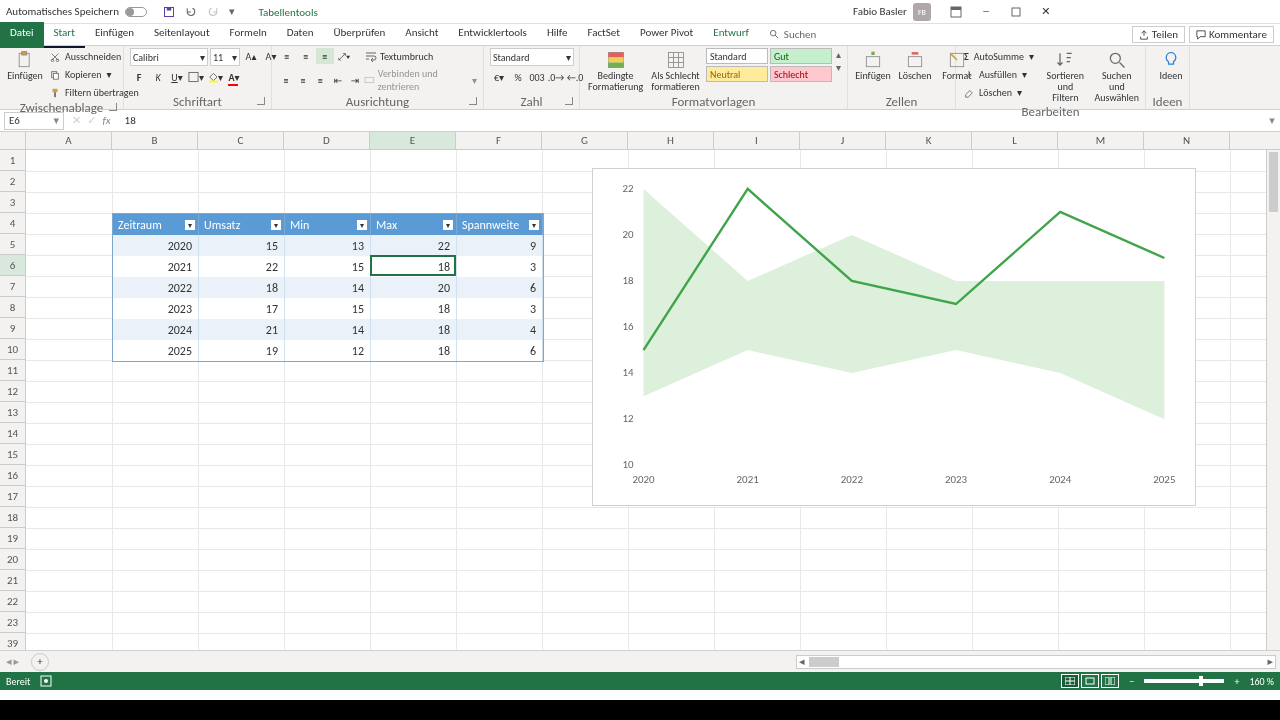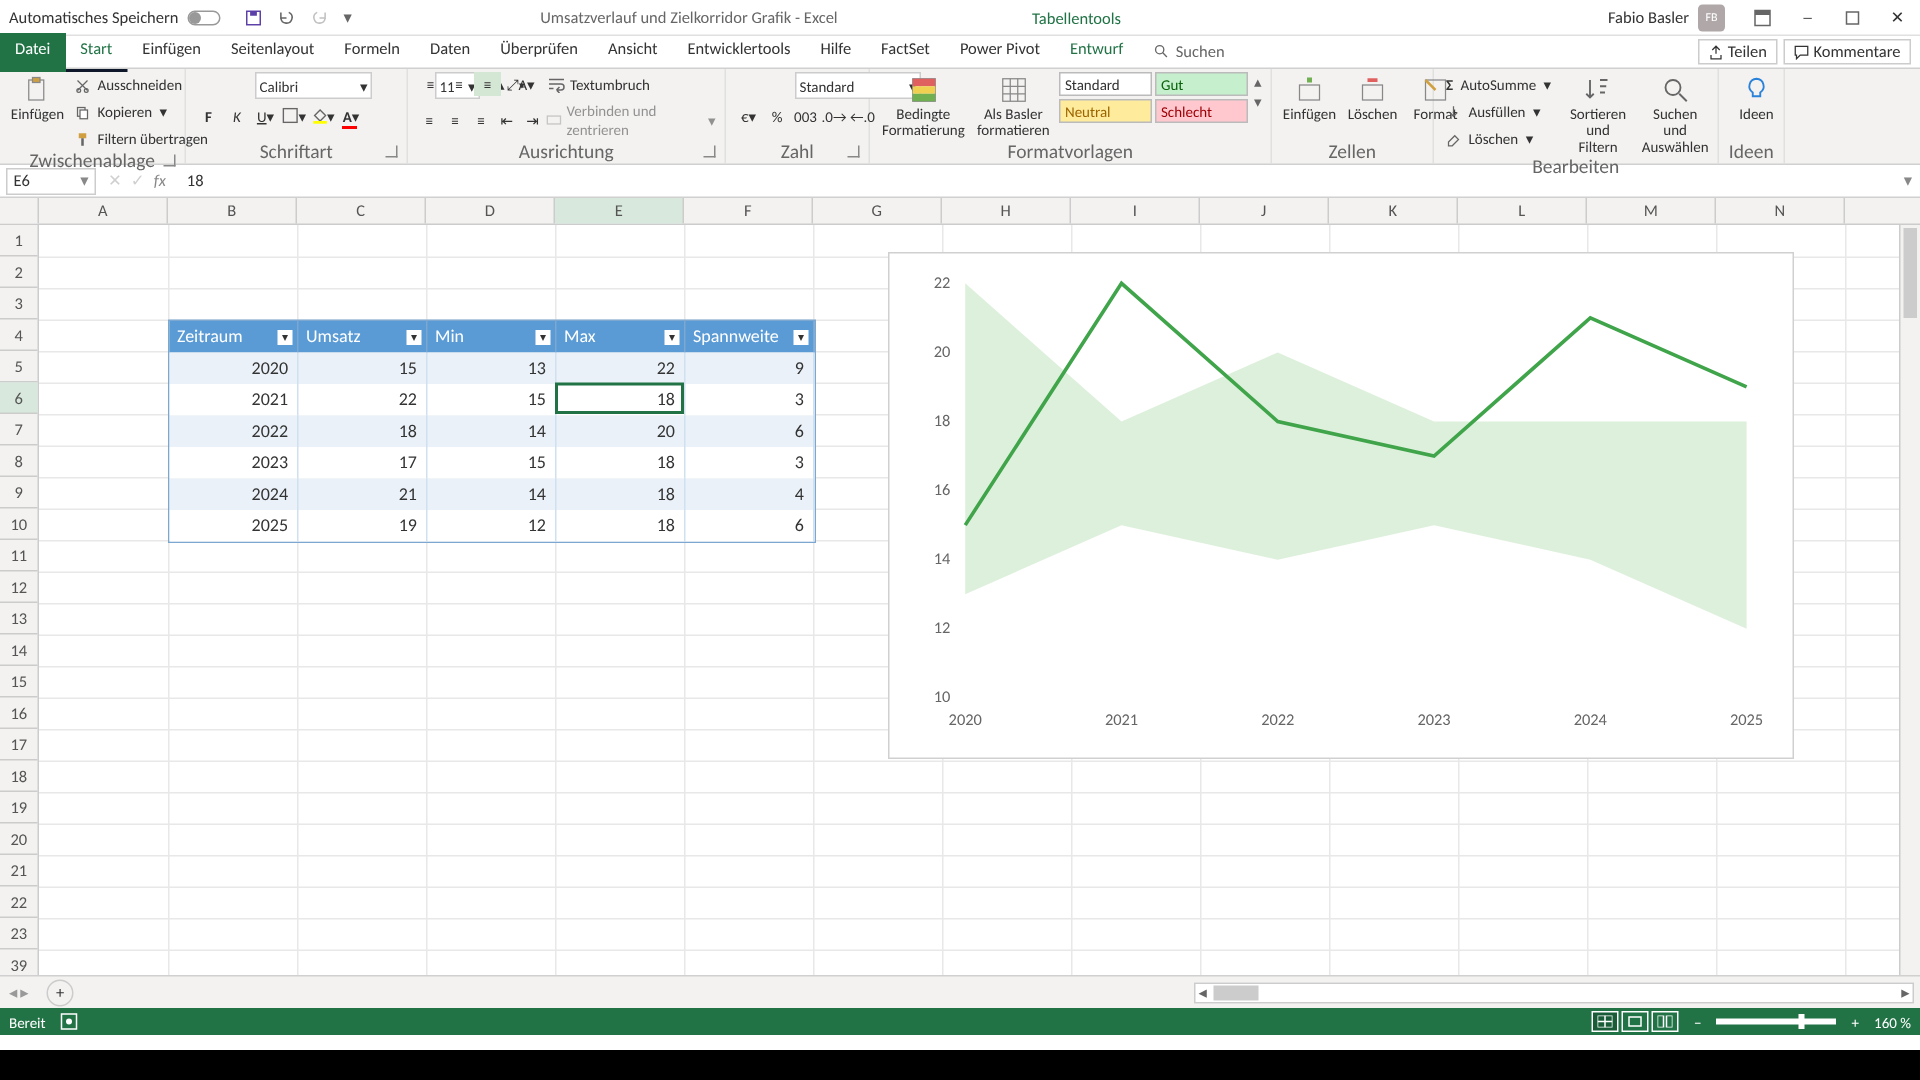--- a/index.html
+++ b/index.html
@@ -35,21 +35,21 @@
 .ribbon { height: 64px; display: flex; background: #f3f2f1; border-bottom: 1px solid #d0d0d0; font-size: 10px; }
 .ribbon .group { border-right:1px solid #e0e0e0; padding: 2px 6px 0 6px; display:flex; flex-direction:column; position:relative;}
 .ribbon .group-body { flex:1; display:flex; align-items:flex-start; gap:4px; }
 .ribbon .group-label { text-align:center; color:#666; font-size:13px; height:14px; line-height:14px; position:relative;}
 .ribbon .group-label .launcher { position:absolute; right:0; top:2px; width:8px; height:8px; border:1px solid #888; border-top:none; border-left:none;}
 .ribbon .stack { display:flex; flex-direction:column; gap:1px; font-size:10px; }
 .ribbon .stack span { display:flex; align-items:center; gap:3px; padding:1px 2px; white-space:nowrap;}
 .ribbon .big-btn { display:flex; flex-direction:column; align-items:center; justify-content:center; padding:2px 4px; min-width:38px; }
 .ribbon .big-btn svg { width:20px; height:20px; }
 .ribbon .big-btn span { font-size:10px; text-align:center; line-height:1.1; }
-.ribbon select, .ribbon .combo { height:18px; font-size:10px; border:1px solid #ccc; background:#fff; padding:0 2px;margin-left:40px; }
+.ribbon select, .ribbon .combo { height:18px; font-size:10px; border:1px solid #ccc; background:#fff; padding:0 2px; }
 .ribbon .combo { display:inline-flex; align-items:center; justify-content:space-between;}
 .ribbon .iconbtn { width:18px; height:16px; display:inline-flex; align-items:center; justify-content:center; border:1px solid transparent;}
 .ribbon .style-box { width:62px; height:16px; border:1px solid #bbb; font-size:10px; display:flex; align-items:center; padding-left:3px;}
 .sg-standard{background:#fff;}
 .sg-gut{background:#c6efce;color:#0a630a;}
 .sg-neutral{background:#ffeb9c;color:#9c6500;}
 .sg-schlecht{background:#ffc7ce;color:#9c0006;}
 
 
 .formula-bar { height:22px; display:flex; align-items:center; border-bottom:1px solid #d0d0d0; font-size:11px;}
@@ -134,21 +134,20 @@
           </svg>
         </span>
       <span style="opacity:.4">
           <svg viewBox="0 0 16 16">
             <path d="M6 3 A5 5 0 1 0 13 8" fill="none" stroke="#666" stroke-width="1.4"></path>
             <path d="M13 3v5H8" fill="none" stroke="#666" stroke-width="1.4"></path>
           </svg>
         </span>
       <span style="color:#666">▾</span>
     </div>
-    <div class="title">Umsatzverlauf und Zielkorridor Grafik  -  Excel</div>
     <div class="table-tools">Tabellentools</div>
     <div style="flex:0.7"></div>
     <div class="user">
       <span>Fabio Basler</span>
       <div class="avatar">FB</div>
     </div>
     <div class="win-controls">
       <div>
           <svg width="12" height="12" viewBox="0 0 12 12">
             <rect x="1" y="1" width="10" height="10" fill="none" stroke="#666"></rect>
@@ -320,21 +319,21 @@
               <rect x="3" y="15" width="18" height="6" fill="#70b050"></rect>
             </svg>
             <span style="white-space:pre-line">Bedingte
 Formatierung</span>
           </div>
         <div class="big-btn">
             <svg viewBox="0 0 24 24">
               <rect x="3" y="3" width="18" height="18" fill="none" stroke="#888"></rect>
               <path d="M3 9h18M3 15h18M9 3v18M15 3v18" stroke="#888"></path>
             </svg>
-            <span style="white-space:pre-line">Als Basler
+            <span style="white-space:pre-line">Als Schlecht
 formatieren</span>
           </div>
         <div style="display:flex;flex-direction:column;gap:2px;">
           <div style="display:flex;gap:2px;">
             <div class="style-box sg-standard">Standard</div>
             <div class="style-box sg-gut">Gut</div>
           </div>
           <div style="display:flex;gap:2px;">
             <div class="style-box sg-neutral">Neutral</div>
             <div class="style-box sg-schlecht">Schlecht</div>

